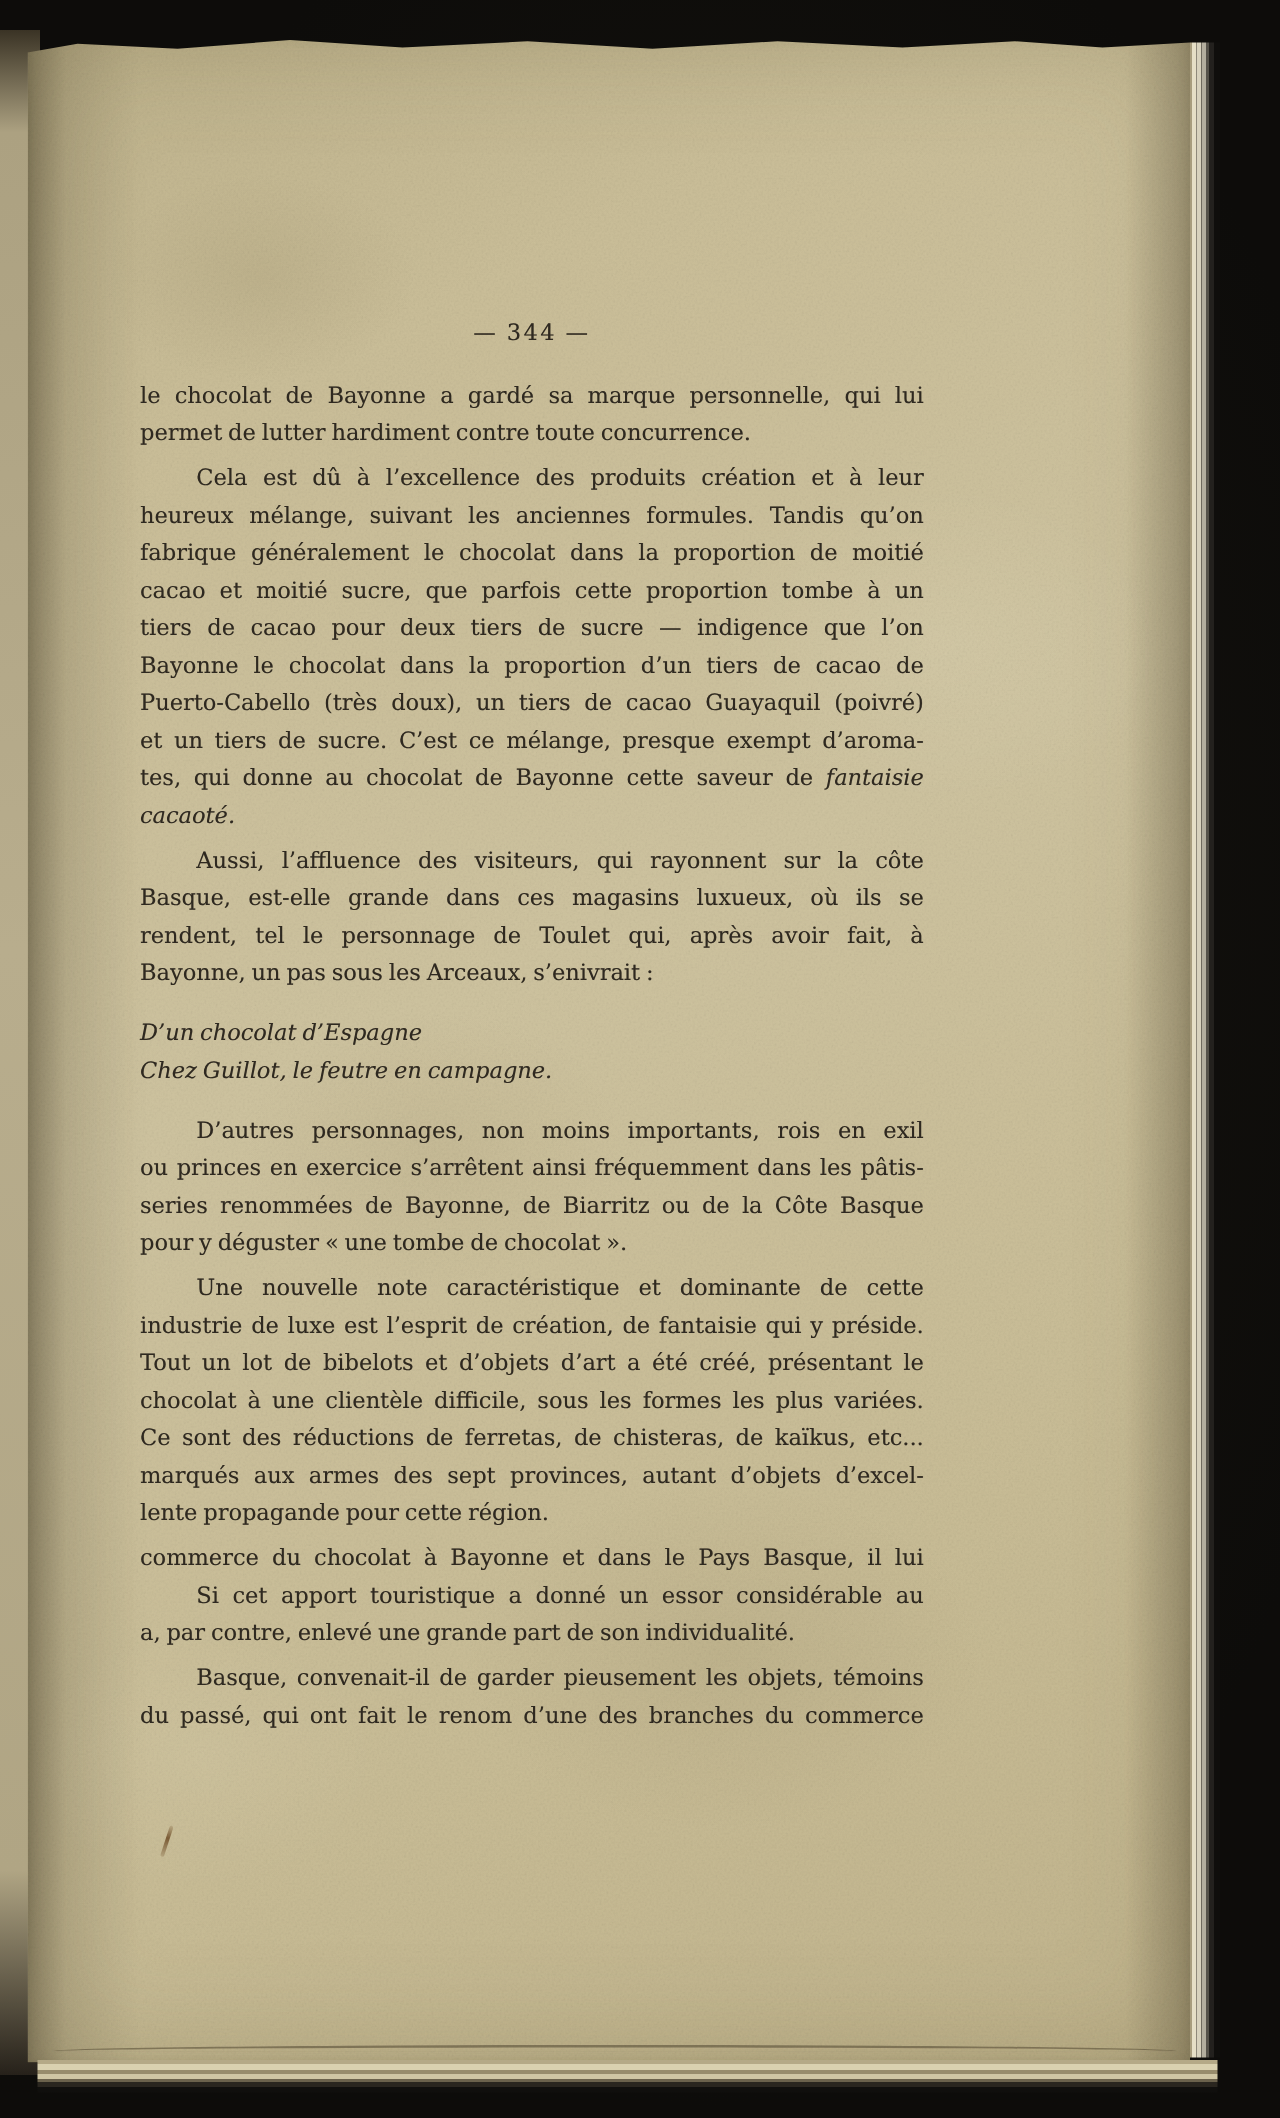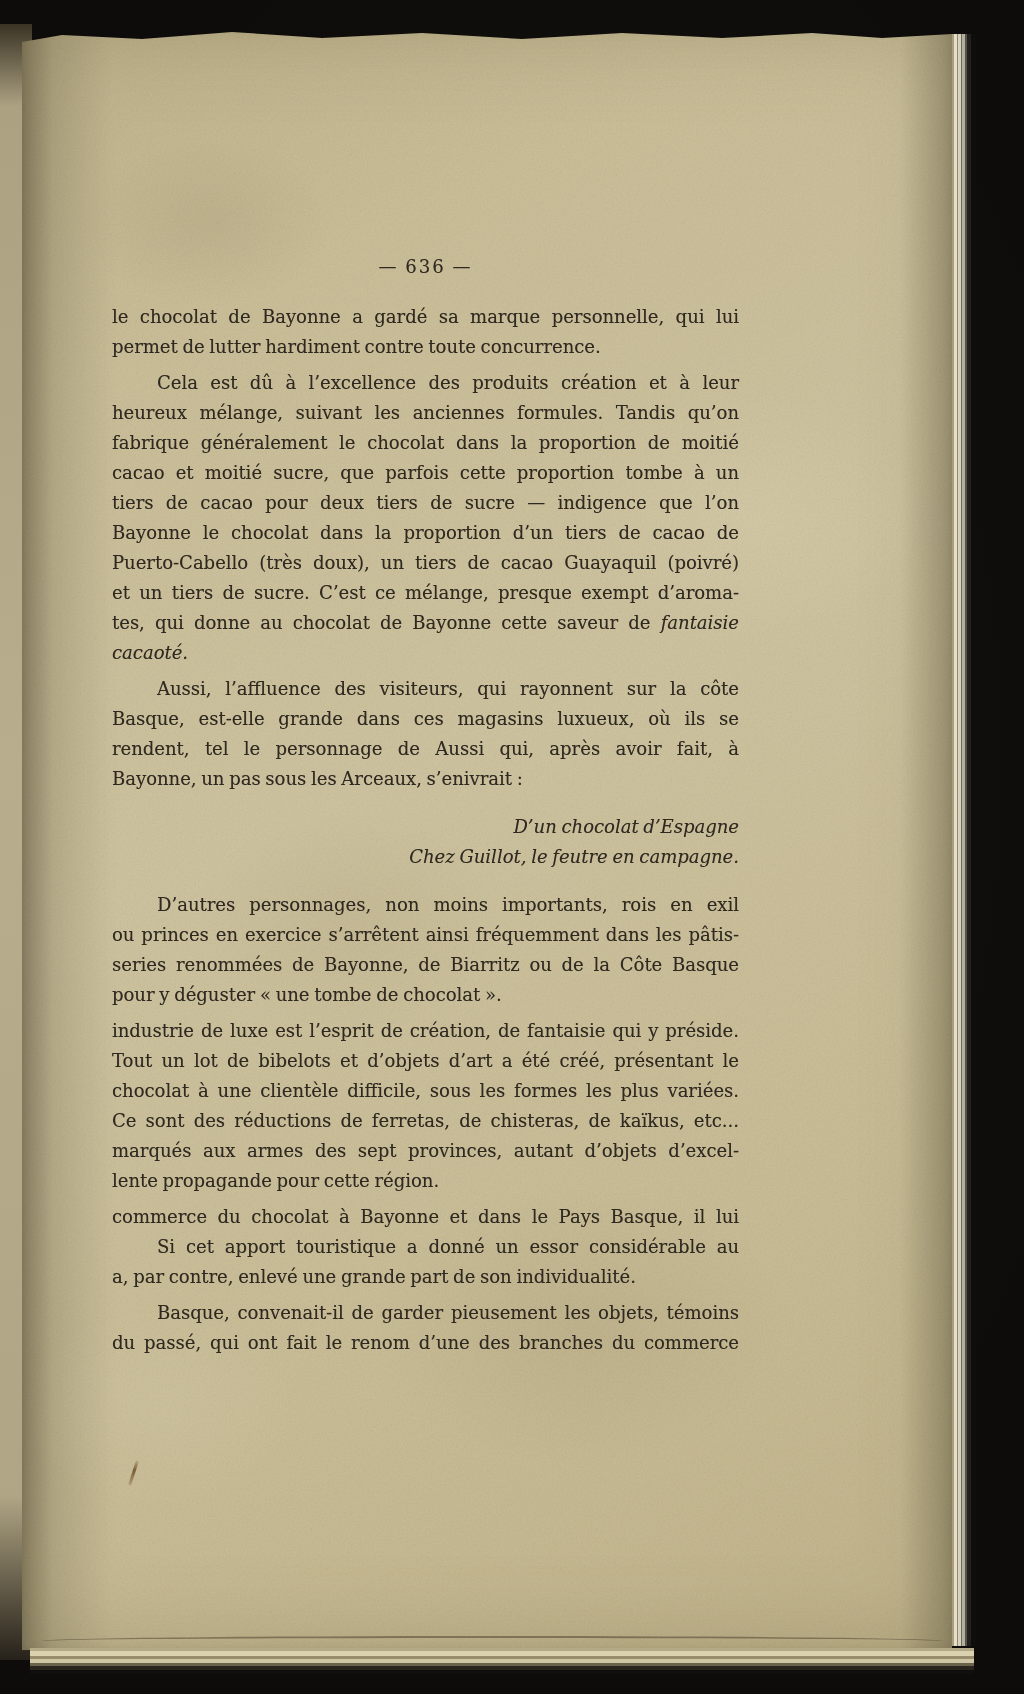--- a/index.html
+++ b/index.html
@@ -38,70 +38,71 @@
          transform:rotate(18deg);border-radius:2px;}
   .text-column{position:absolute;left:90px;top:224px;width:627px;
          color:#2f2920;font-size:18px;line-height:30px;word-spacing:-1px;
          text-shadow:.2px .2px 0 rgba(47,41,32,.35);}
   .folio{text-align:center;letter-spacing:2px;margin-bottom:20px;}
   .para{margin:0 0 6px 0;}
   .jline{text-align:justify;text-align-last:justify;}
   .jline.last{text-align-last:left;}
   .jline.indent{text-indent:45px;}
   .verse{margin:18px 0;text-align:center;font-style:italic;}
-  .vline{text-align:right;}
+  .vline{text-align:left;}
   i{font-style:italic;}
 </style>
 </head>
 <body>
 
 <div class="scene">
   <div class="gutter-strip"></div>
 
   <div class="page">
     <div class="gutter-shadow"></div>
     <div class="right-crease"></div>
     <div class="mottle"></div>
 
     <div class="text-column">
-      <div class="folio">— 636 —</div>
+      <div class="folio">— 344 —</div>
 
     <div class="para">
           <div class="jline">le chocolat de Bayonne a gardé sa marque personnelle, qui lui</div>
           <div class="jline last">permet de lutter hardiment contre toute concurrence.</div>
         </div>
         <div class="para">
           <div class="jline indent">Cela est dû à l’excellence des produits création et à leur</div>
           <div class="jline">heureux mélange, suivant les anciennes formules. Tandis qu’on</div>
           <div class="jline">fabrique généralement le chocolat dans la proportion de moitié</div>
           <div class="jline">cacao et moitié sucre, que parfois cette proportion tombe à un</div>
           <div class="jline">tiers de cacao pour deux tiers de sucre — indigence que l’on</div>
           <div class="jline">Bayonne le chocolat dans la proportion d’un tiers de cacao de</div>
           <div class="jline">Puerto-Cabello (très doux), un tiers de cacao Guayaquil (poivré)</div>
           <div class="jline">et un tiers de sucre. C’est ce mélange, presque exempt d’aroma-</div>
           <div class="jline">tes, qui donne au chocolat de Bayonne cette saveur de <i>fantaisie</i></div>
           <div class="jline last"><i>cacaoté.</i></div>
         </div>
         <div class="para">
           <div class="jline indent">Aussi, l’affluence des visiteurs, qui rayonnent sur la côte</div>
           <div class="jline">Basque, est-elle grande dans ces magasins luxueux, où ils se</div>
-          <div class="jline">rendent, tel le personnage de Aussi qui, après avoir fait, à</div>
+          <div class="jline">rendent, tel le personnage de Toulet qui, après avoir fait, à</div>
           <div class="jline last">Bayonne, un pas sous les Arceaux, s’enivrait :</div>
         </div>
         <div class="verse">
           <div class="vline">D’un chocolat d’Espagne</div>
           <div class="vline">Chez Guillot, le feutre en campagne.</div>
         </div>
         <div class="para">
           <div class="jline indent">D’autres personnages, non moins importants, rois en exil</div>
           <div class="jline">ou princes en exercice s’arrêtent ainsi fréquemment dans les pâtis-</div>
           <div class="jline">series renommées de Bayonne, de Biarritz ou de la Côte Basque</div>
           <div class="jline last">pour y déguster « une tombe de chocolat ».</div>
         </div>
         <div class="para">
+          <div class="jline indent">Une nouvelle note caractéristique et dominante de cette</div>
           <div class="jline">industrie de luxe est l’esprit de création, de fantaisie qui y préside.</div>
           <div class="jline">Tout un lot de bibelots et d’objets d’art a été créé, présentant le</div>
           <div class="jline">chocolat à une clientèle difficile, sous les formes les plus variées.</div>
           <div class="jline">Ce sont des réductions de ferretas, de chisteras, de kaïkus, etc...</div>
           <div class="jline">marqués aux armes des sept provinces, autant d’objets d’excel-</div>
           <div class="jline last">lente propagande pour cette région.</div>
         </div>
         <div class="para">
           <div class="jline">commerce du chocolat à Bayonne et dans le Pays Basque, il lui</div>
           <div class="jline indent">Si cet apport touristique a donné un essor considérable au</div>

